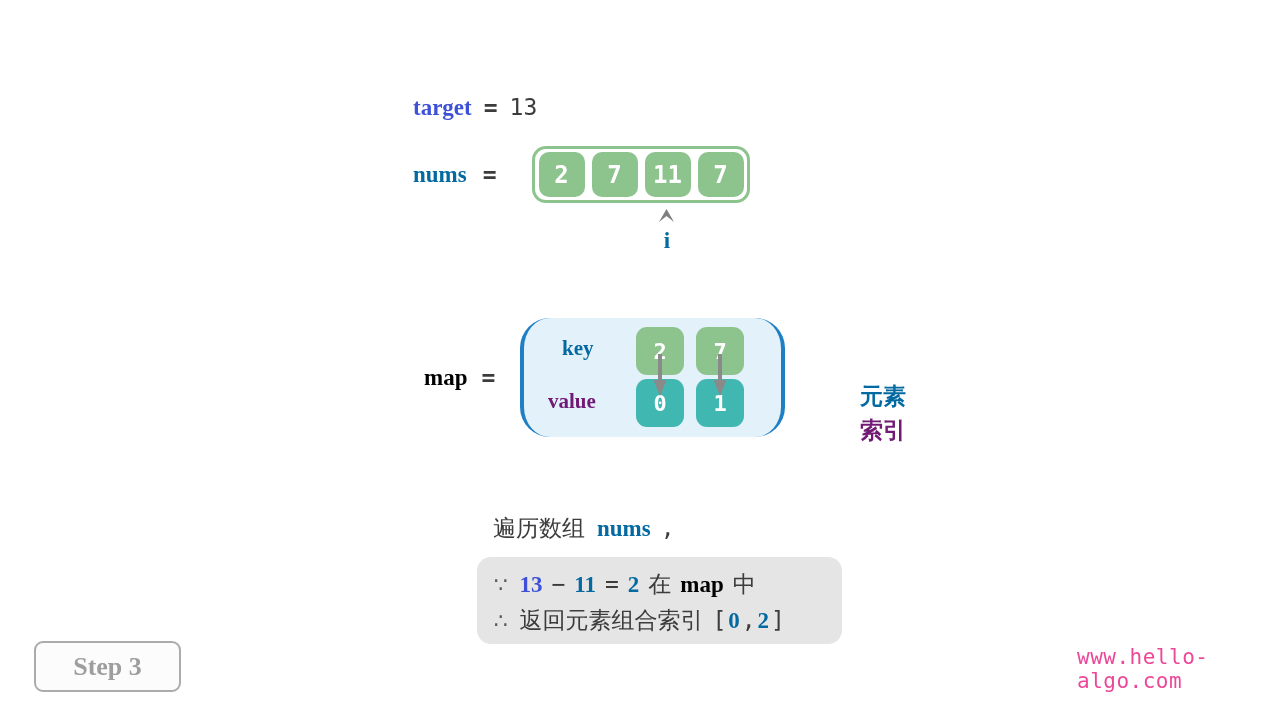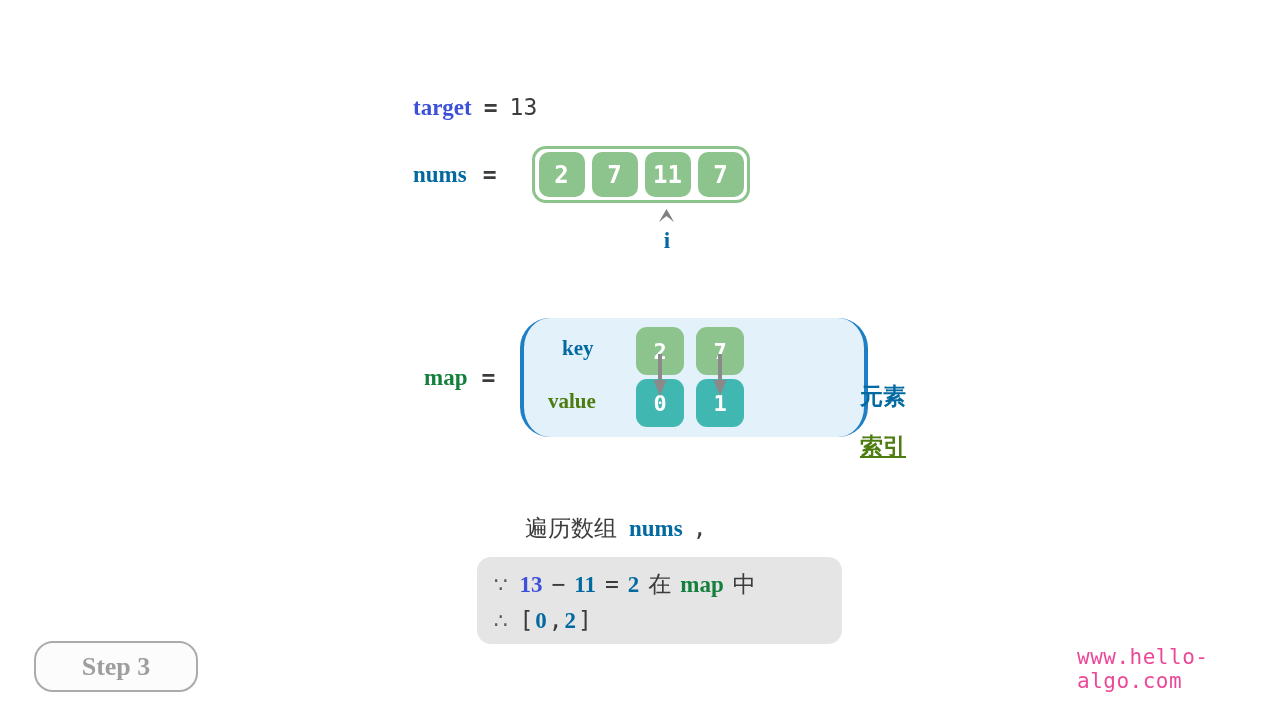--- a/index.html
+++ b/index.html
@@ -7,23 +7,23 @@
   .canvas {
     position: relative; width: 1280px; height: 720px; background: #ffffff;
     font-family: "Liberation Sans", "DejaVu Sans", sans-serif;
     color: #3c3c3c;
   }
   .abs { position: absolute; }
   .mono { font-family: "DejaVu Sans Mono", monospace; }
   .bold { font-weight: 700; font-family: Liberation Serif, serif; }
   .dark { color: #3c3c3c; }
   .royal { color: #3d50d8; }
-  .sky { color: #15803d; }
+  .sky { color: #000000; }
   .green-t { color: #0369a1; }
-  .teal-t { color: #4d7c0f; }
+  .teal-t { color: #701a75; }
 
   
   .target-line { left: 413px; top: 94px; font-size: 23px; display: flex; align-items: baseline; }
   .target-line .eq { margin: 0 12px; font-weight: 600; }
 
   
   .nums-label { left: 413px; top: 161px; font-size: 23px; display: flex; align-items: baseline; }
   .nums-label .eq { margin-left: 16px; font-weight: 700; }
   .nums-array {
     left: 532px; top: 146px; width: 218px; height: 57px;
@@ -35,62 +35,62 @@
     color: #ffffff; font-family: "DejaVu Sans Mono", monospace; font-weight: 700;
     font-size: 24px; display: flex; align-items: center; justify-content: center;
   }
   .pointer-arrow { left: 658px; top: 209px; }
   .i-label { left: 659px; top: 228px; width: 16px; text-align: center; font-size: 23px; }
 
   
   .map-label { left: 424px; top: 364px; font-size: 23px; display: flex; align-items: baseline; }
   .map-label .eq { margin-left: 14px; font-weight: 700; }
   .map-box {
-    left: 520px; top: 318px; width: 348px; height: 119px;
+    left: 520px; top: 318px; width: 265px; height: 119px;
     background: #e3f1fa;
     border-left: 4px solid #1f7fc5; border-right: 4px solid #1f7fc5;
     border-radius: 30px;
   }
   .map-box .k-label { position: absolute; left: 38px; top: 18px; font-size: 21px; }
   .map-box .v-label { position: absolute; left: 24px; top: 71px; font-size: 21px; }
   .mcell {
     position: absolute; width: 48px; height: 48px; border-radius: 11px;
     color: #ffffff; font-family: "DejaVu Sans Mono", monospace; font-weight: 700;
     font-size: 22px; display: flex; align-items: center; justify-content: center;
   }
   .kcell { background: #8dc48e; top: 9px; }
   .vcell { background: #41b7b1; top: 61px; }
   .col0 { left: 112px; }
   .col1 { left: 172px; }
   .map-arrow { position: absolute; top: 36px; z-index: 3; }
   .arr0 { left: 128px; }
   .arr1 { left: 188px; }
   .side-label { font-size: 23px; font-weight: 700; margin-top: 40px; }
   .element-label { left: 860px; top: 341px; }
-  .index-label { left: 860px; top: 391px; text-decoration: underline; }
+  .index-label { left: 860px; top: 375px; }
 
   
-  .caption { left: 493px; top: 513px; font-size: 23px; display: flex; align-items: baseline; margin-left: 32px; }
+  .caption { left: 493px; top: 513px; font-size: 23px; display: flex; align-items: baseline; }
   .caption .code { margin: 0 10px 0 12px; font-size: 23px; }
 
   
   .deduction-box {
     left: 477px; top: 557px; width: 365px; height: 87px;
     background: #e5e5e5; border-radius: 14px;
     padding: 13px 0 0 17px; display: flex; flex-direction: column; gap: 7px;
   }
   .ded-line { display: flex; align-items: baseline; font-size: 23px; line-height: 28px; }
   .ded-line .sym { margin-right: 12px; color: #5a5a5a; font-size: 21px; }
   .tok { margin-right: 9px; }
   .tok-tight { margin-right: 2px; }
 
   
   .step-box {
-    left: 34px; top: 641px; width: 164px; height: 51px;
-    background: #fcfcfc; border: 2px solid #ababab; border-radius: 19px;
+    left: 34px; top: 641px; width: 147px; height: 51px;
+    background: #fcfcfc; border: 2px solid #ababab; border-radius: 9px;
     display: flex; align-items: center; justify-content: center;
     color: #9e9e9e; font-size: 26px;
   }
 
   
   .watermark { left: 1077px; top: 645px; font-size: 21px; color: #ec4899; letter-spacing: 0.5px; }
 </style>
 </head>
 <body>
 
@@ -165,20 +165,21 @@
       <span class="mono dark tok">−</span>
       <span class="mono bold green-t tok">11</span>
       <span class="mono dark tok">=</span>
       <span class="mono bold green-t tok">2</span>
       <span class="dark tok">在</span>
       <span class="mono bold sky tok">map</span>
       <span class="dark">中</span>
     </div>
     <div class="ded-line">
       <span class="sym">∴</span>
+      <span class="dark tok">返回元素组合索引</span>
       <span class="mono dark tok-tight">[</span>
       <span class="mono bold green-t tok-tight">0</span>
       <span class="mono dark tok-tight">,</span>
       <span class="mono bold green-t tok-tight">2</span>
       <span class="mono dark">]</span>
     </div>
   </div>
 
   <div class="abs step-box mono bold">Step 3</div>
 

